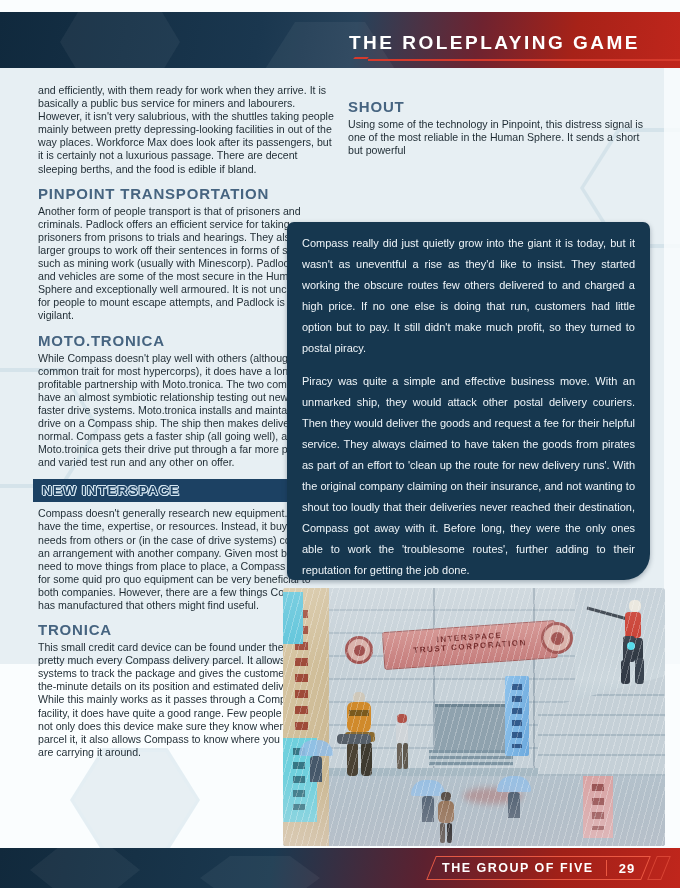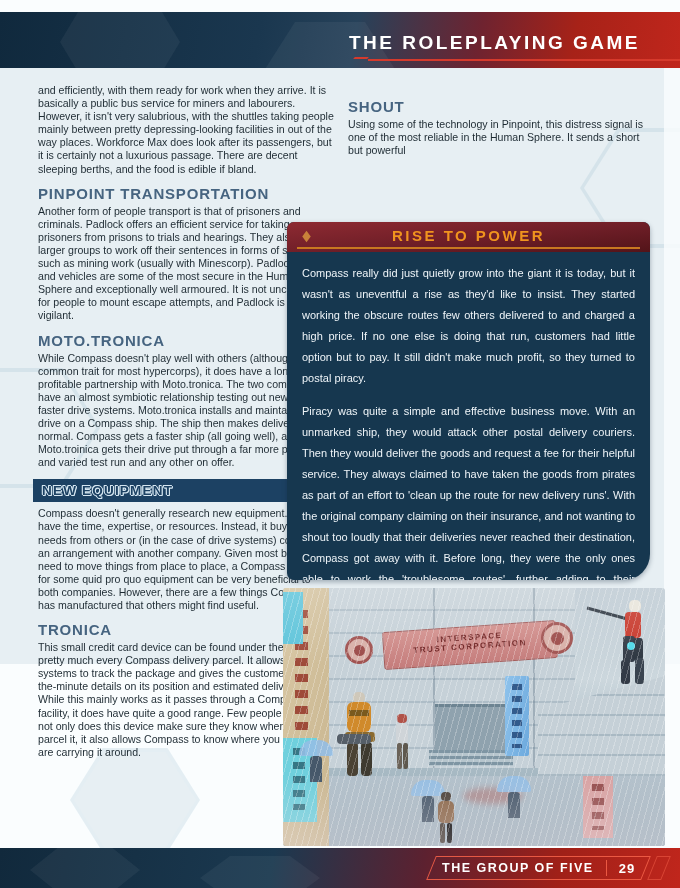--- a/index.html
+++ b/index.html
@@ -133,39 +133,34 @@
     <div class="col col-left">
       <p class="body-p">and efficiently, with them ready for work when they arrive. It is basically a public bus service for miners and labourers. However, it isn't very salubrious, with the shuttles taking people mainly between pretty depressing-looking facilities in out of the way places. Workforce Max does look after its passengers, but it is certainly not a luxurious passage. There are decent sleeping berths, and the food is edible if bland.</p>
 
       <h3 class="sec-h">PINPOINT TRANSPORTATION</h3>
       <p class="body-p">Another form of people transport is that of prisoners and criminals. Padlock offers an efficient service for taking prisoners from prisons to trials and hearings. They also take larger groups to work off their sentences in forms of service such as mining work (usually with Minescorp). Padlock shuttles and vehicles are some of the most secure in the Human Sphere and exceptionally well armoured. It is not uncommon for people to mount escape attempts, and Padlock is ever vigilant.</p>
 
       <h3 class="sec-h">MOTO.TRONICA</h3>
       <p class="body-p">While Compass doesn't play well with others (although this is a common trait for most hypercorps), it does have a long and profitable partnership with Moto.tronica. The two companies have an almost symbiotic relationship testing out new and faster drive systems. Moto.tronica installs and maintains the drive on a Compass ship. The ship then makes deliveries as normal. Compass gets a faster ship (all going well), and Moto.troinica gets their drive put through a far more punishing and varied test run and any other on offer.</p>
 
       <div class="banner-heading">
-        <span>NEW EQUIPMENT</span>
+        <span>NEW INTERSPACE</span>
       </div>
       <p class="body-p">Compass doesn't generally research new equipment. It doesn't have the time, expertise, or resources. Instead, it buys what it needs from others or (in the case of drive systems) comes to an arrangement with another company. Given most businesses need to move things from place to place, a Compass discount for some quid pro quo equipment can be very beneficial to both companies. However, there are a few things Compass has manufactured that others might find useful.</p>
 
       <h3 class="sec-h">TRONICA</h3>
       <p class="body-p">This small credit card device can be found under the label of pretty much every Compass delivery parcel. It allows their systems to track the package and gives the customer up-to-the-minute details on its position and estimated delivery time. While this mainly works as it passes through a Compass facility, it does have quite a good range. Few people know that not only does this device make sure they know where the parcel it, it also allows Compass to know where you are if you are carrying it around.</p>
     </div>
 
     <div class="col col-right">
       <h3 class="sec-h" style="margin-top:14px;">SHOUT</h3>
       <p class="body-p">Using some of the technology in Pinpoint, this distress signal is one of the most reliable in the Human Sphere. It sends a short but powerful</p>
     </div>
 
     <aside class="sidebar">
-      <div class="sidebar-header">
-        <span class="diamond-icon"></span>
-        <div class="sidebar-title">RISE TO POWER</div>
-        <div class="rule"></div>
-      </div>
       <div class="sidebar-body">
         <p>Compass really did just quietly grow into the giant it is today, but it wasn't as uneventful a rise as they'd like to insist. They started working the obscure routes few others delivered to and charged a high price. If no one else is doing that run, customers had little option but to pay. It still didn't make much profit, so they turned to postal piracy.</p>
         <p>Piracy was quite a simple and effective business move. With an unmarked ship, they would attack other postal delivery couriers. Then they would deliver the goods and request a fee for their helpful service. They always claimed to have taken the goods from pirates as part of an effort to 'clean up the route for new delivery runs'. With the original company claiming on their insurance, and not wanting to shout too loudly that their deliveries never reached their destination, Compass got away with it. Before long, they were the only ones able to work the 'troublesome routes', further adding to their reputation for getting the job done.</p>
       </div>
     </aside>
 
     <figure class="artwork">
       <div class="aw-wall"></div>
       <span class="aw-wall-seam" style="left:150px;"></span>
       <span class="aw-wall-seam" style="left:250px;"></span>

